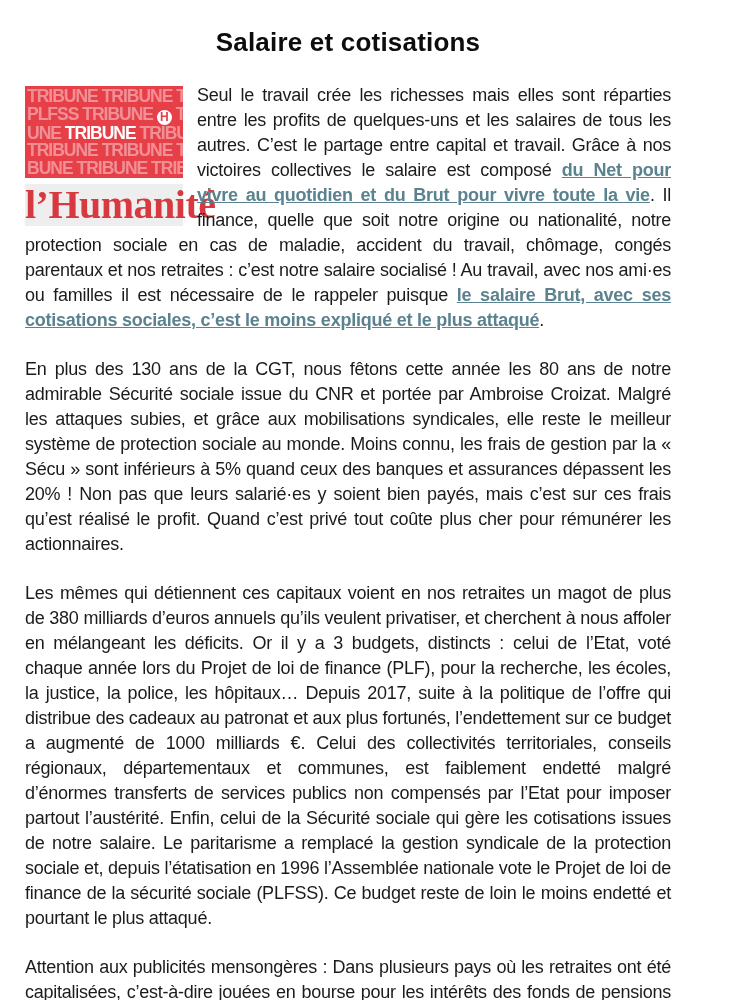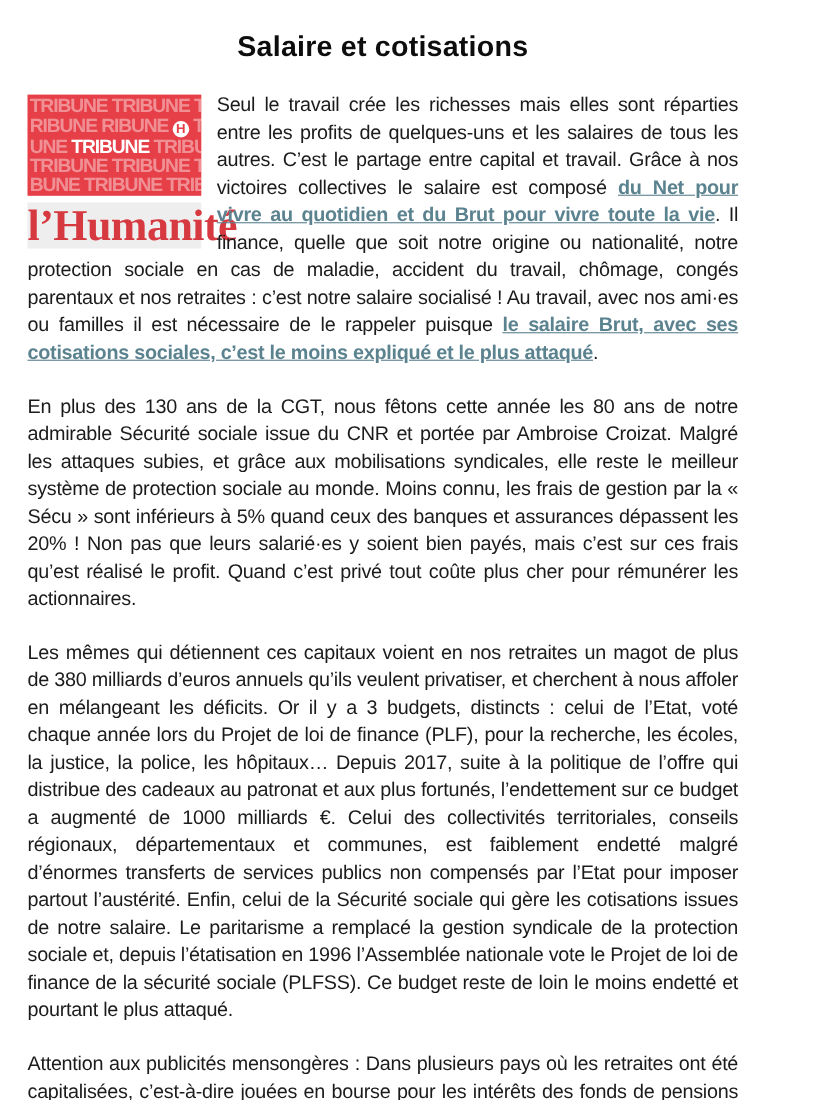--- a/index.html
+++ b/index.html
@@ -59,21 +59,21 @@
 <div class="page">
   <h1 class="doc-title">
     <span>Salaire et cotisations</span><br>
   </h1>
 
   <div class="body-text">
     <div class="para">
       <div class="logo-float">
         <div class="tribune-block" id="tribune-block">
             <div class="tribune-row"><span class="seg-normal">TRIBUNE TRIBUNE TRIB</span></div>
-            <div class="tribune-row"><span class="seg-normal">RIBUNE RIBUNE </span><span class="tribune-badge">H</span><span class="seg-normal"> TRI</span></div>
+            <div class="tribune-row"><span class="seg-normal">PLFSS TRIBUNE </span><span class="tribune-badge">H</span><span class="seg-normal"> TRI</span></div>
             <div class="tribune-row"><span class="seg-normal">UNE </span><span class="tribune-white">TRIBUNE</span><span class="seg-normal"> TRIBUNE</span></div>
             <div class="tribune-row"><span class="seg-normal">TRIBUNE TRIBUNE TRIB</span></div>
             <div class="tribune-row"><span class="seg-normal">BUNE TRIBUNE TRIBUNE</span></div>
           </div>
         <div class="humanite">l’Humanité</div>
       </div>
       <span class="rich"><span class="seg-normal">Seul le travail crée les richesses mais elles sont réparties entre les profits de quelques-uns et les salaires de tous les autres. C’est le partage entre capital et travail. Grâce à nos victoires collectives le salaire est composé </span><span class="seg-link">du Net pour vivre au quotidien et du Brut pour vivre toute la vie</span><span class="seg-normal">. Il finance, quelle que soit notre origine ou nationalité, notre protection sociale en cas de maladie, accident du travail, chômage, congés parentaux et nos retraites : c’est notre salaire socialisé ! Au travail, avec nos ami·es ou familles il est nécessaire de le rappeler puisque </span><span class="seg-link">le salaire Brut, avec ses cotisations sociales, c’est le moins expliqué et le plus attaqué</span><span class="seg-normal">.</span></span>
     </div>
 
     <div class="para">

